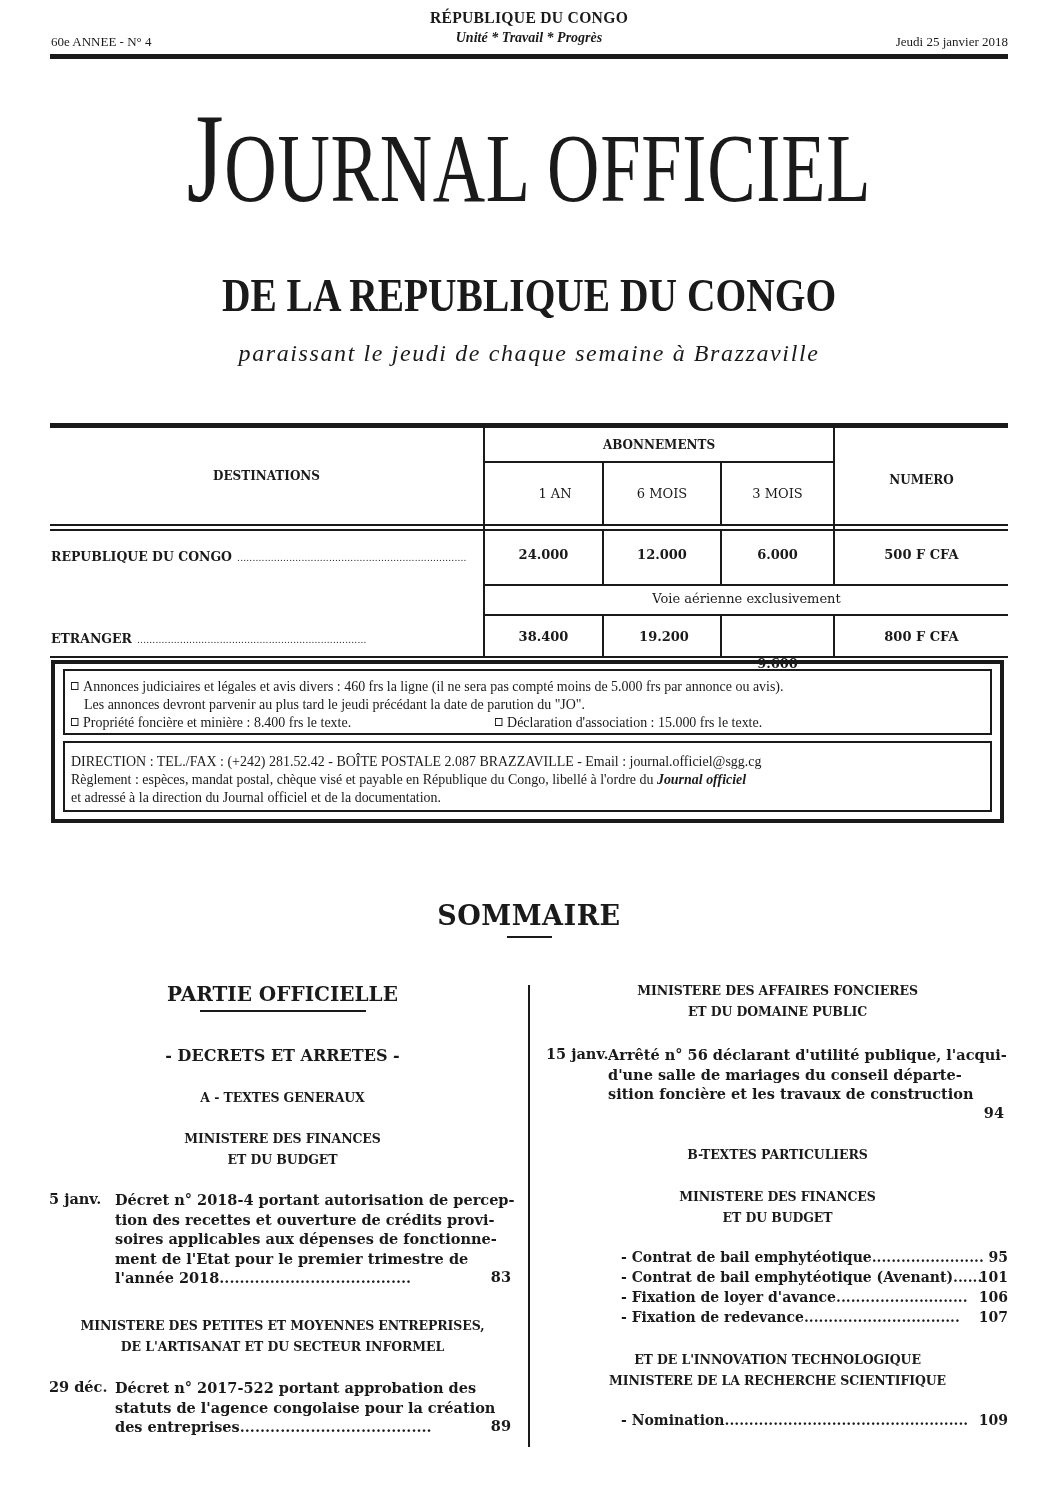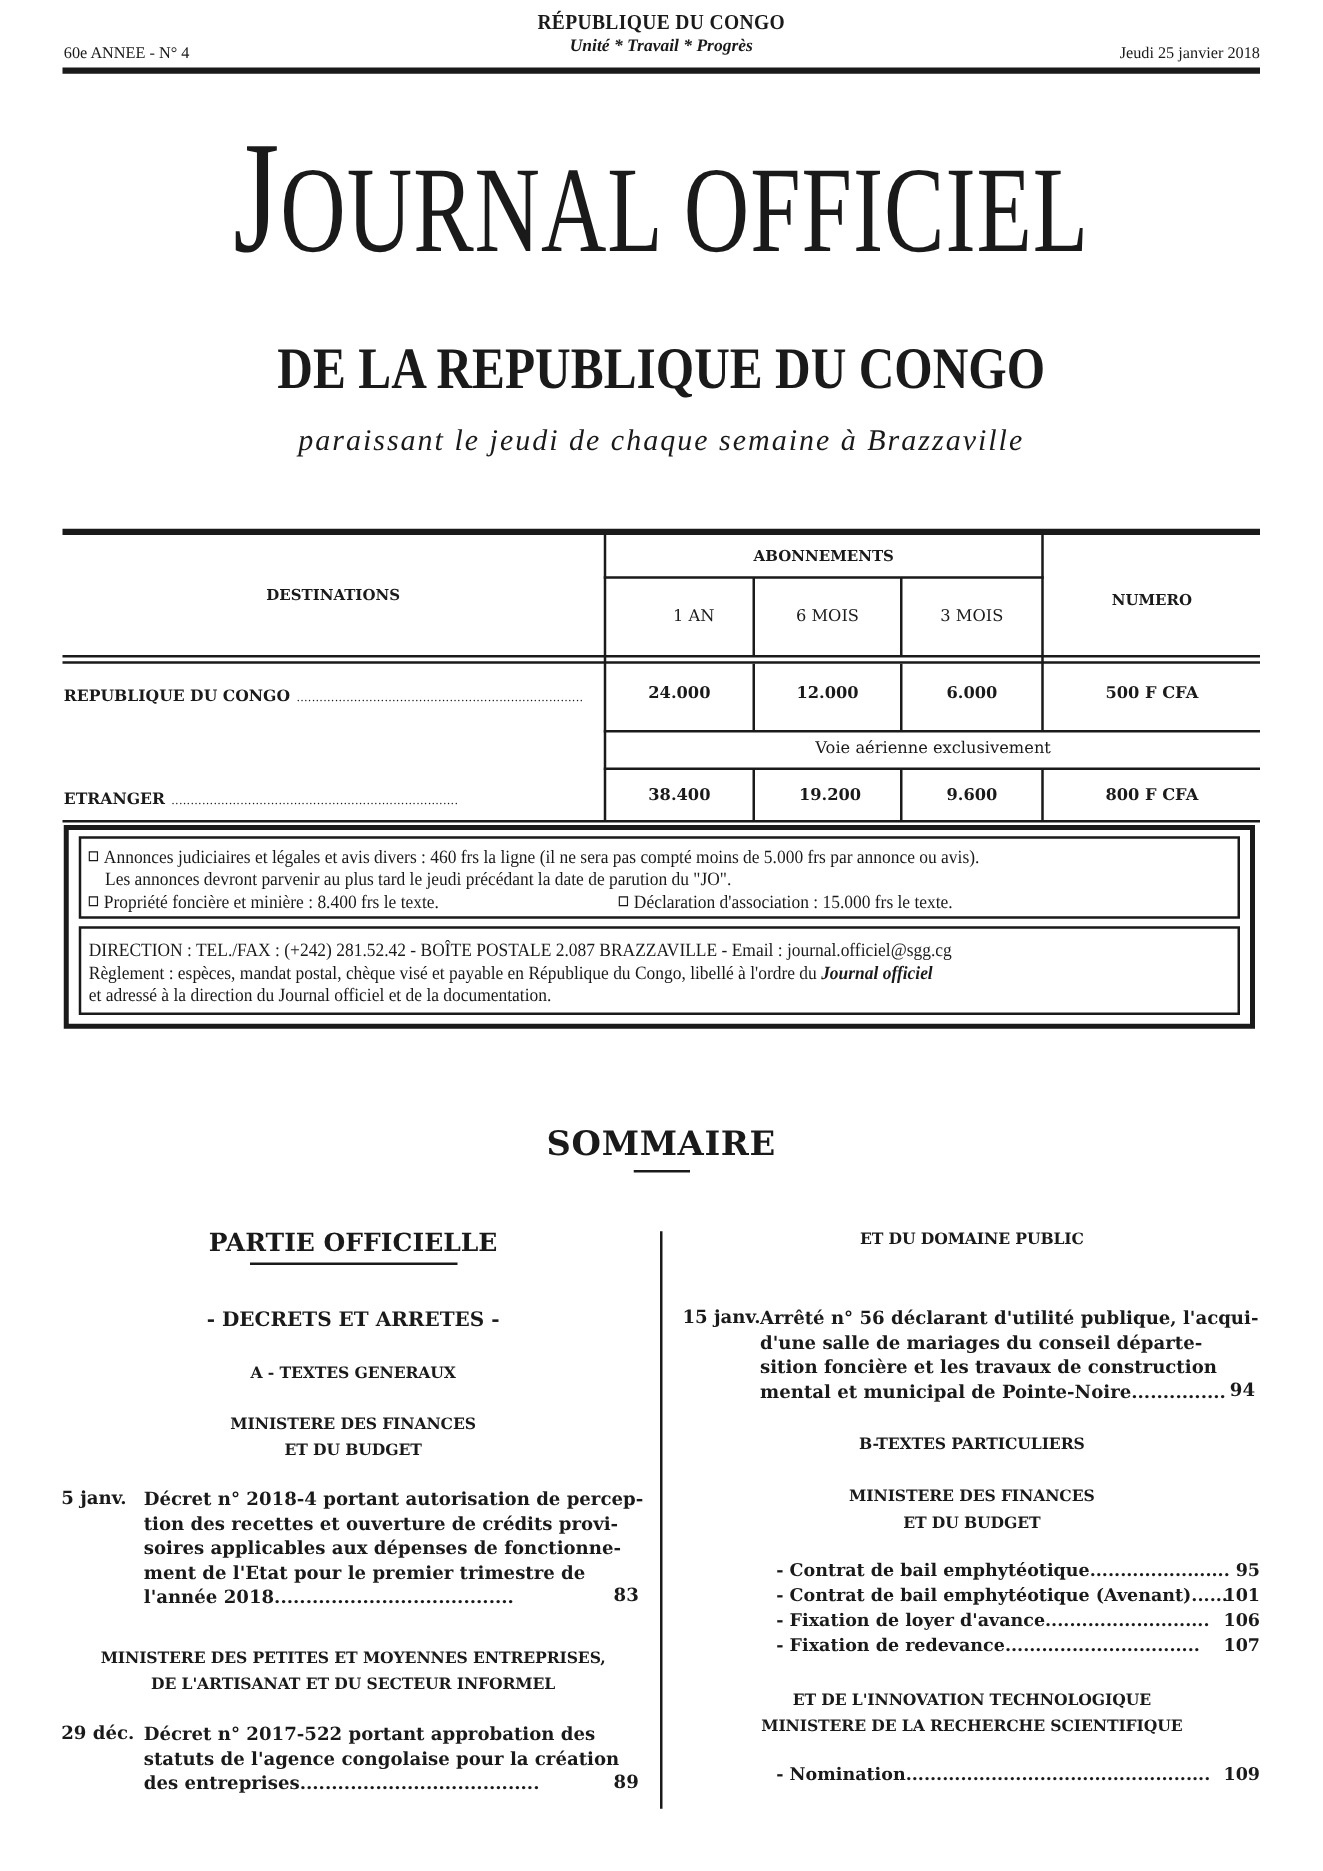--- a/index.html
+++ b/index.html
@@ -100,21 +100,21 @@
   <div class="abs cell b" style="left:835px; width:173px; top:547px;">500 F CFA</div>
 
   <div class="abs cell" style="left:485px; width:523px; top:591px;">Voie aérienne exclusivement</div>
 
   <div class="abs" style="left:51px; top:628px; white-space:nowrap;">
     <span class="row-label">ETRANGER</span>
     <span class="dots">...........................................................................</span>
   </div>
   <div class="abs cell b" style="left:485px; width:117px; top:629px;">38.400</div>
   <div class="abs cell b" style="left:604px; width:120px; top:629px;">19.200</div>
-  <div class="abs cell b" style="left:722px; width:111px; top:629px;">9.600</div>
+  <div class="abs cell b" style="left:722px; width:111px; top:656px;">9.600</div>
   <div class="abs cell b" style="left:835px; width:173px; top:629px;">800 F CFA</div>
 </div>
 
 <div class="abs outer-box">
   <div class="abs inner-box" style="left:8px; top:5px; width:929px; height:66px;">
     <div class="abs notice-line" style="left:6px; top:7px;"><span class="sq"></span><span>Annonces judiciaires et légales et avis divers : 460 frs la ligne (il ne sera pas compté moins de 5.000 frs par annonce ou avis).</span></div>
     <div class="abs notice-line" style="left:19px; top:25px;">Les annonces devront parvenir au plus tard le jeudi précédant la date de parution du "JO".</div>
     <div class="abs notice-line" style="left:6px; top:43px;"><span class="sq"></span><span>Propriété foncière et minière : 8.400 frs le texte.</span></div>
     <div class="abs notice-line" style="left:430px; top:43px;"><span class="sq"></span><span>Déclaration d'association : 15.000 frs le texte.</span></div>
   </div>
@@ -159,30 +159,30 @@
   <div class="abs entry-date" style="left:0; top:0;">29 déc.</div>
   <div class="abs entry-text" style="left:66px; top:0; white-space:nowrap;">
     <div>Décret n° 2017-522 portant approbation des</div>
     <div>statuts de l'agence congolaise pour la création</div>
     <div>des entreprises......................................</div>
   </div>
   <div class="abs entry-page" style="right:8px; top:39px;">89</div>
 </div>
 
 <div class="abs" style="left:540px; width:475px; top:980px;">
+  <div class="h-min">MINISTERE DES AFFAIRES FONCIERES</div>
   <div class="h-min">ET DU DOMAINE PUBLIC</div>
 </div>
 
 <div class="abs" style="left:546px; top:1045px; width:464px;">
   <div class="abs entry-date" style="left:0; top:0;">15 janv.</div>
   <div class="abs entry-text" style="left:62px; top:0; white-space:nowrap;">
     <div>Arrêté n° 56 déclarant d'utilité publique, l'acqui-</div>
     <div>d'une salle de mariages du conseil départe-</div>
     <div>sition foncière et les travaux de construction</div>
-    <div>mental et municipal de Pointe-Noire...............</div>
   </div>
   <div class="abs entry-page" style="right:6px; top:59px;">94</div>
 </div>
 
 <div class="abs h-min" style="left:540px; width:475px; top:1144px;">B-TEXTES  PARTICULIERS</div>
 
 <div class="abs" style="left:540px; width:475px; top:1186px;">
   <div class="h-min">MINISTERE DES FINANCES</div>
   <div class="h-min">ET DU BUDGET</div>
 </div>

